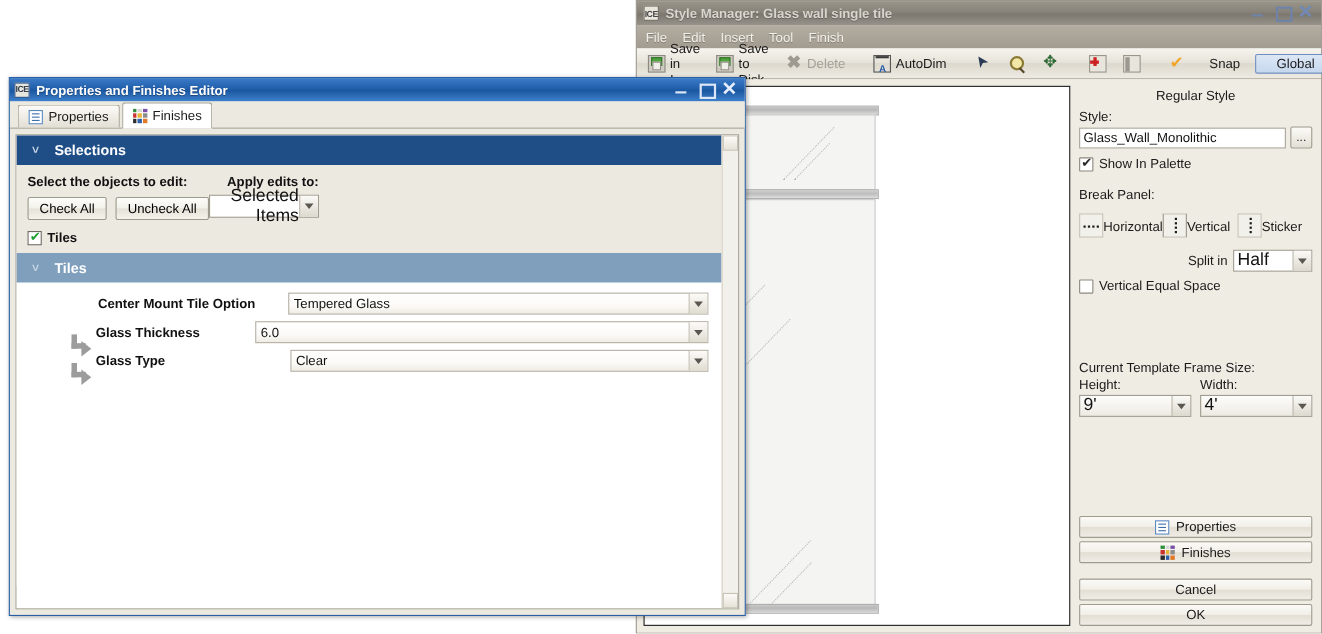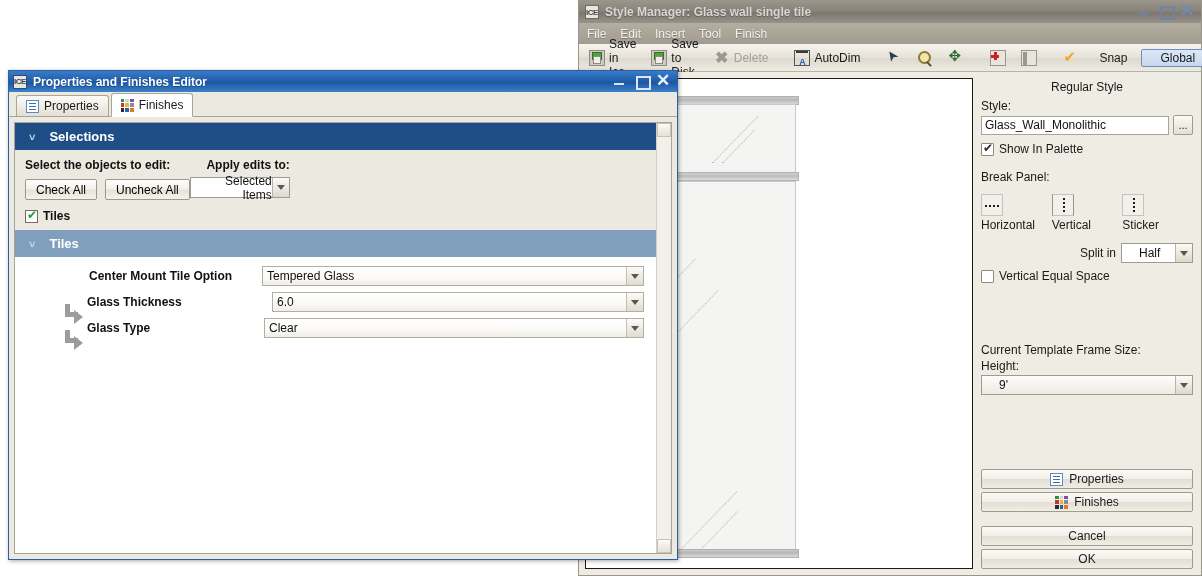--- a/index.html
+++ b/index.html
@@ -121,32 +121,32 @@
   }
   .chkrow { display:flex; align-items:flex-end; gap:5px; margin-top:7px; }
   .chk {
     width:13px; height:13px; flex:0 0 13px; background:#fff; border:1px solid #8d8880; position:relative; border-radius:1px;
   }
   .chk.checked::after { content:"\2714"; position:absolute; left:1px; top:-3px; font-size:12px; color:#2a2a2a; }
   .chk.dim { background:#eceae3; border-color:#c2bdb2; }
   .chkrow.dim { color:#a8a39a; }
 
   .breakpanel-row { display:flex; margin-top:8px; }
-  .bp-item { flex:1 1 0; display:flex; flex-direction:column; align-items:flex-start; cursor:default; }
+  .bp-item { flex:1 1 0; display:flex; align-items:center; cursor:default; }
   .bp-icon { width:22px; height:22px; border:1px solid #c8c3b8; background:#f2f0ea; position:relative; }
   .bp-icon.horizontal::after { content:""; position:absolute; left:3px; right:3px; top:10px; border-top:2px dotted #1c1c1c; }
   .bp-icon.vertical::after { content:""; position:absolute; top:3px; bottom:3px; left:10px; border-left:2px dotted #1c1c1c; }
   .bp-icon.sticker::after { content:""; position:absolute; top:3px; bottom:3px; left:10px; border-left:2px dotted #1c1c1c; }
   .bp-icon.vertical { border-left:1px solid #9a958a; border-right:1px solid #9a958a; }
   .bp-caption { font-size:12px; margin-top:2px; }
 
   .splitin-row { display:flex; align-items:center; justify-content:flex-end; gap:5px; margin-top:11px; }
   .combo {
     height:20px; background:#fff; border:1px solid #a09b8f; display:flex; align-items:center;
-    font-size:12px; padding-left:17px; color:#111; position:relative;
+    font-size:16px; padding-left:3px; color:#111; position:relative;
   }
   .combo .arrowbox {
     width:17px; height:100%; margin-left:auto; flex:0 0 17px;
     background: linear-gradient(180deg,#fbfaf7,#ddd9ce); border-left:1px solid #b9b4a8;
     display:flex; align-items:center; justify-content:center;
   }
   .caret { width:0; height:0; border-left:4px solid transparent; border-right:4px solid transparent; border-top:5px solid #5a5750; }
   .combo.flat { background: linear-gradient(180deg,#fdfdfc,#edeae2); }
 
   .tmpl-title { margin-top: 60px; font-size:12px; }
@@ -403,20 +403,29 @@
           <span class="chk"></span>
           <span>Vertical Equal Space</span>
         </div>
 
         <div class="tmpl-title">Current Template Frame Size:</div>
         <div class="size-row">
           <div class="size-col">
             <div class="lbl">Height:</div>
             <div class="combo flat">
               <span>9'</span>
+              <span class="arrowbox">
+                  <i class="caret"></i>
+                </span>
+            </div>
+          </div>
+          <div class="size-col">
+            <div class="lbl">Width:</div>
+            <div class="combo flat">
+              <span>4'</span>
               <span class="arrowbox">
                   <i class="caret"></i>
                 </span>
             </div>
           </div>
         </div>
 
         <div class="sr-spacer"></div>
 
         <div class="sr-buttons">
@@ -523,21 +532,21 @@
               <span>Tempered Glass</span>
               <span class="arrowbox2">
                   <i class="caret"></i>
                 </span>
             </div>
           </div>
 
           <div class="field-row">
             <span class="field-arrow" style="margin-left:34px"></span>
             <span class="field-label">Glass Thickness</span>
-            <div class="combo-input field-combo" style="width:372px">
+            <div class="combo-input field-combo" style="width:412px">
               <span>6.0</span>
               <span class="arrowbox2">
                   <i class="caret"></i>
                 </span>
             </div>
           </div>
 
           <div class="field-row">
             <span class="field-arrow" style="margin-left:34px"></span>
             <span class="field-label">Glass Type</span>

